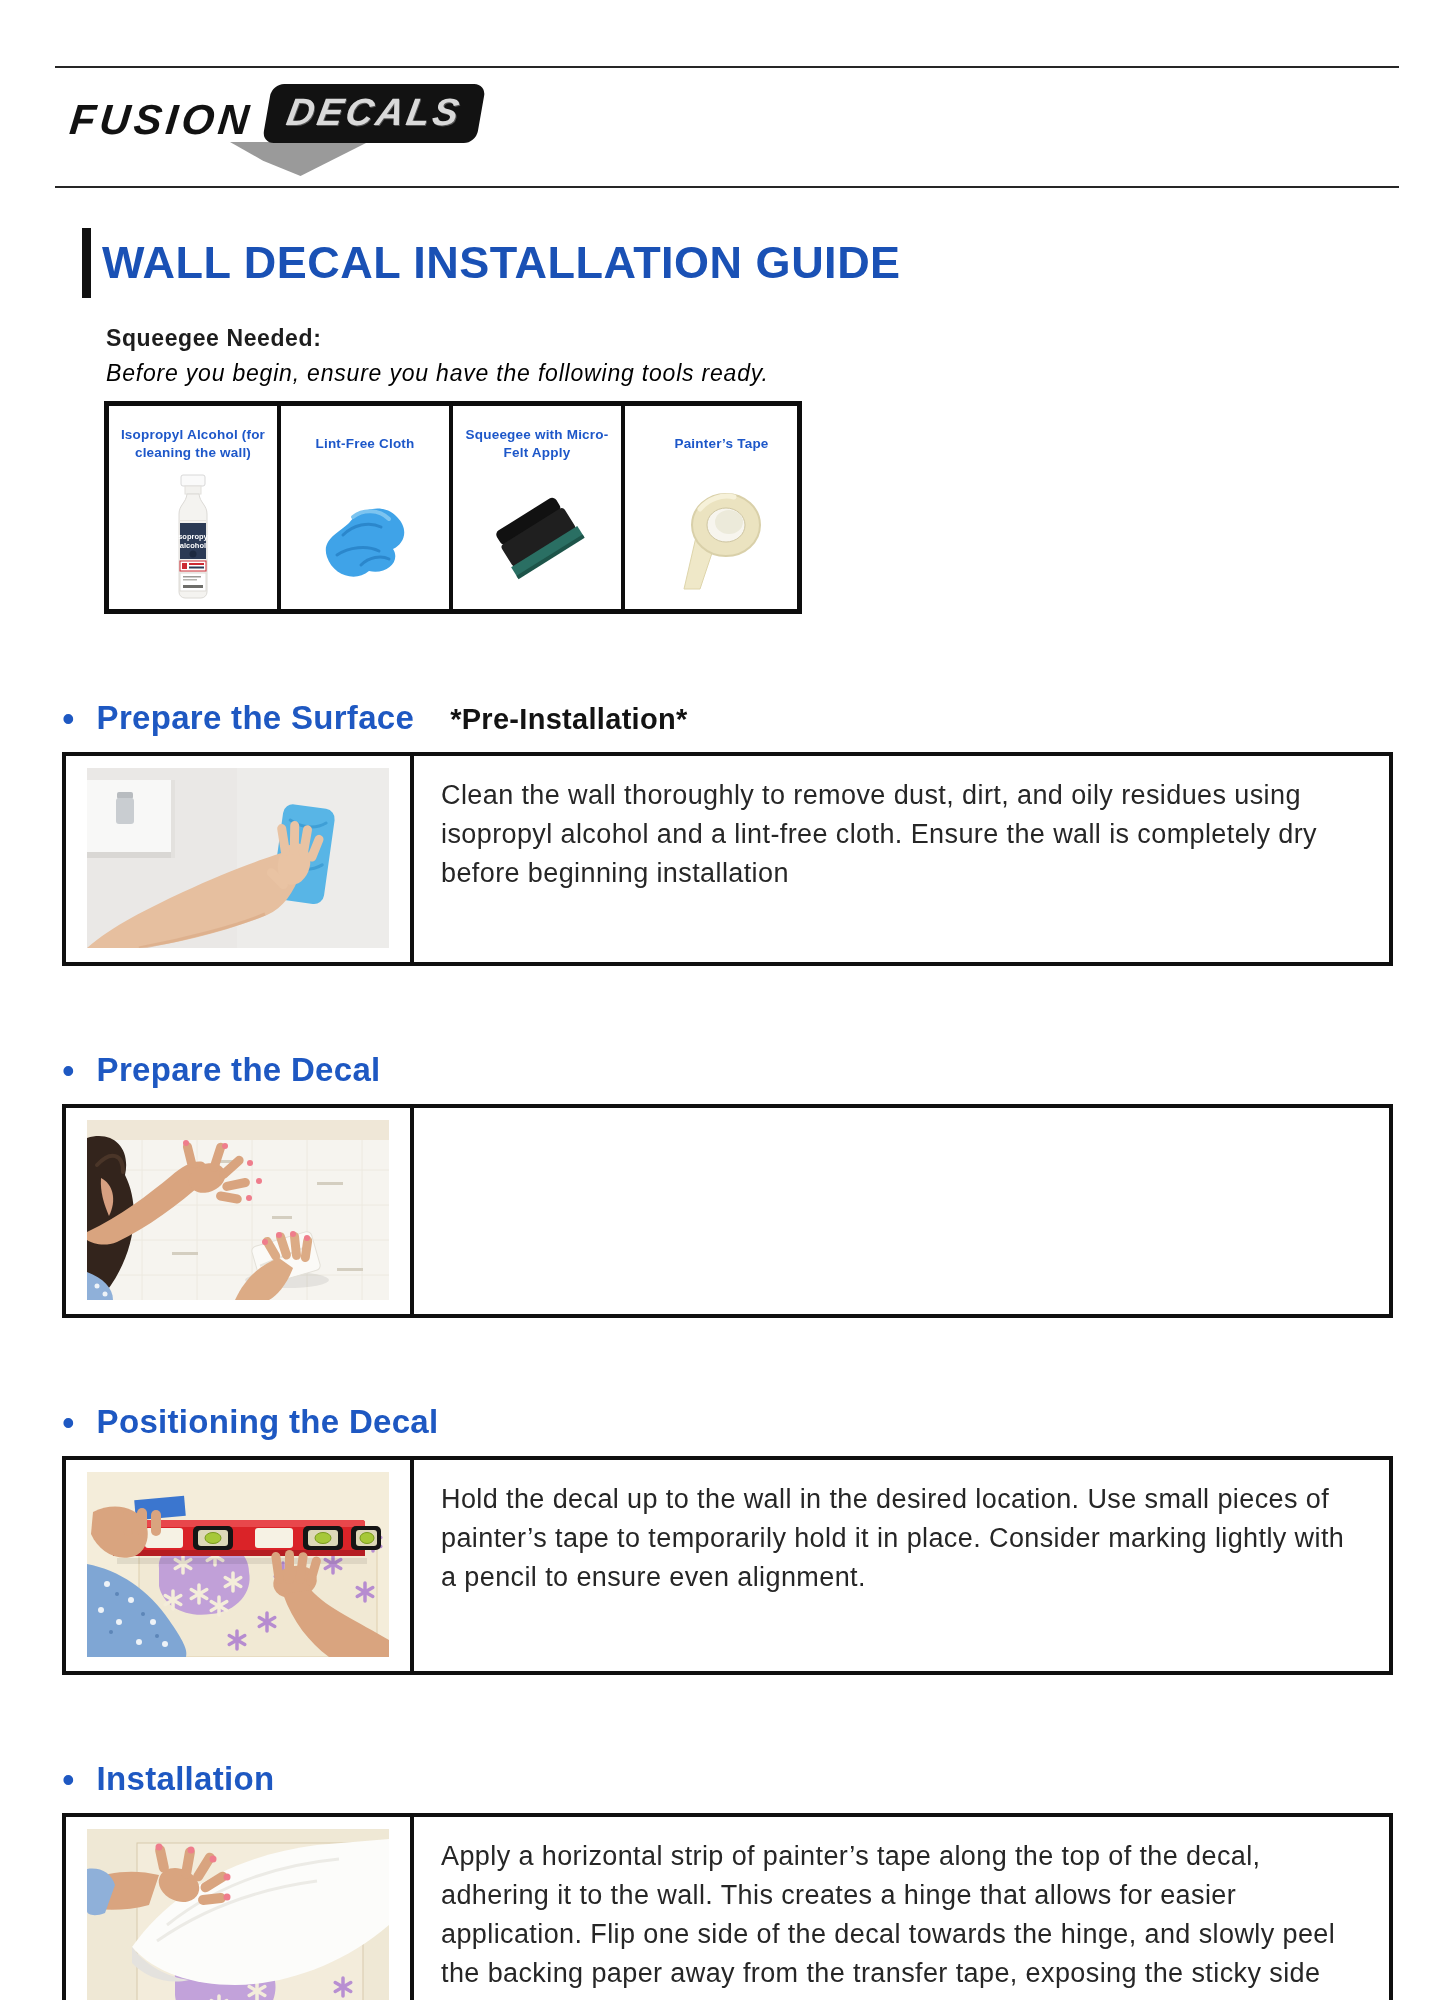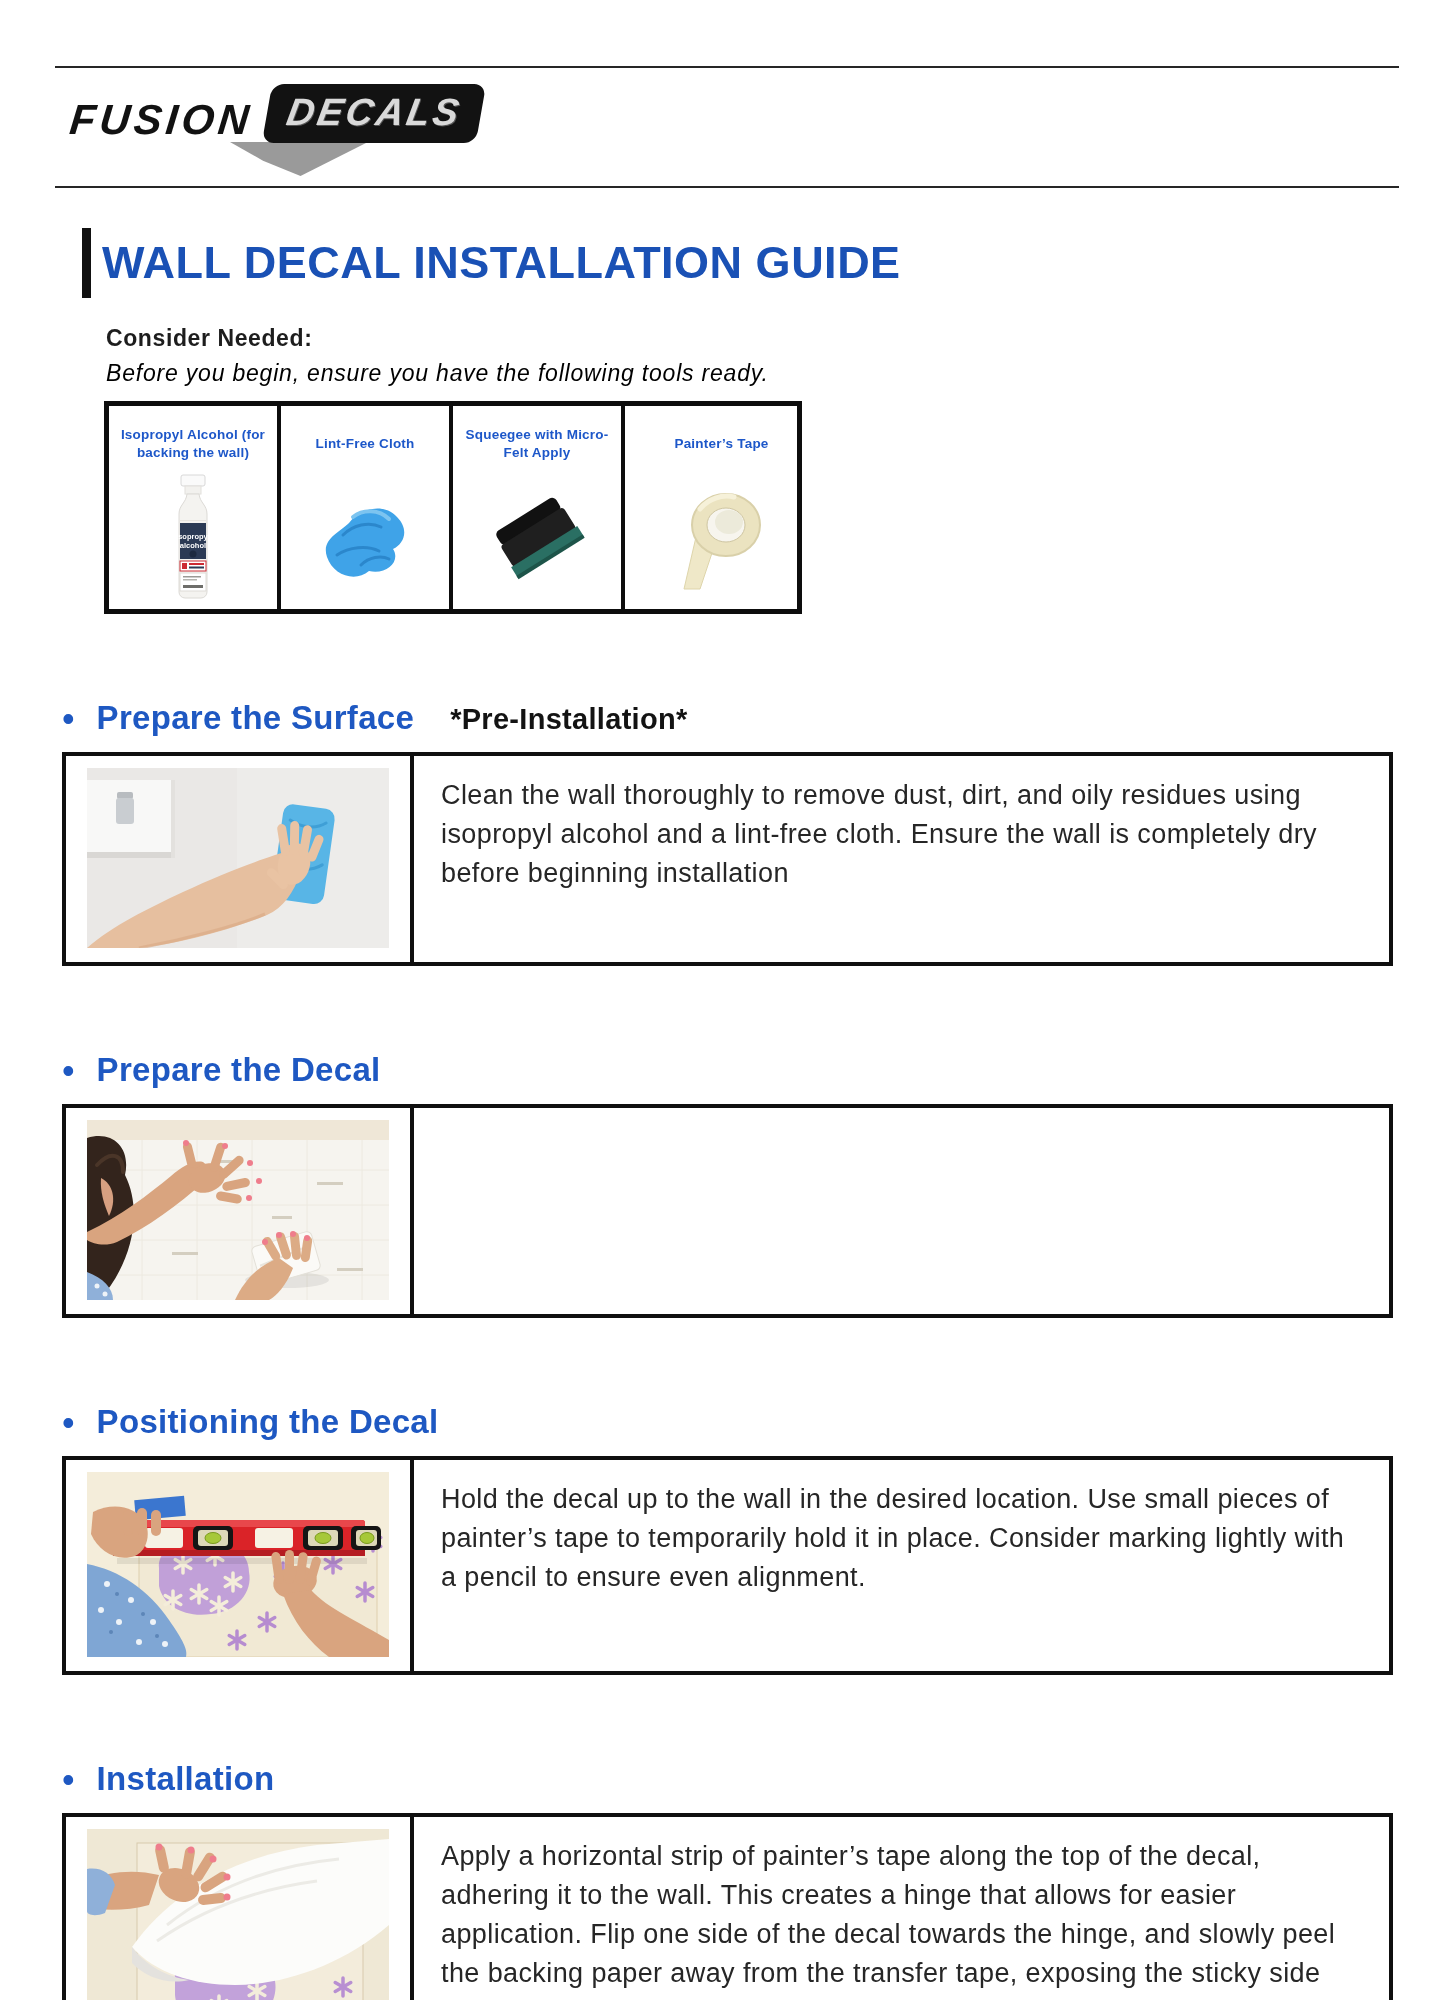--- a/index.html
+++ b/index.html
@@ -52,26 +52,26 @@
   </span>
 </div>
 
 <hr class="rule rule-mid">
 
 <div class="title-row">
   <div class="title-bar"></div>
   <h1>WALL DECAL INSTALLATION GUIDE</h1>
 </div>
 
-<div class="materials-heading">Consider Needed:</div>
+<div class="materials-heading">Squeegee Needed:</div>
 <div class="materials-sub">Before you begin, ensure you have the following tools ready.</div>
 
 <div class="materials-table">
   <div class="mat-cell">
-    <div class="mat-label">Isopropyl Alcohol (for backing the wall)</div>
+    <div class="mat-label">Isopropyl Alcohol (for cleaning the wall)</div>
     <div class="mat-art">
       <svg width="112" height="128" viewBox="0 0 112 128">
         <rect x="44" y="2" width="24" height="11" rx="2" fill="#fafafa" stroke="#d8d8d8"></rect>
         <rect x="48" y="13" width="16" height="8" fill="#f2f1ee" stroke="#e2e0dc"></rect>
         <path d="M50,21 h12 c1,9 8,11 8,20 v78 a6,6 0 0 1 -6,6 H48 a6,6 0 0 1 -6,-6 V41 c0,-9 7,-11 8,-20 z" fill="#f4f3f0" stroke="#dcdad6"></path>
         <rect x="43" y="47" width="26" height="1" fill="#e6e4e0"></rect>
         <rect x="43" y="50" width="26" height="36" fill="#2b3a55"></rect>
         <text x="56" y="66" text-anchor="middle" font-size="7.5" font-weight="bold" fill="#ffffff" font-family="Liberation Sans, sans-serif">isopropyl</text>
         <text x="56" y="75" text-anchor="middle" font-size="7.5" font-weight="bold" fill="#ffffff" font-family="Liberation Sans, sans-serif">alcohol</text>
         <circle cx="56" cy="81" r="3.5" fill="#1d2a40"></circle>

